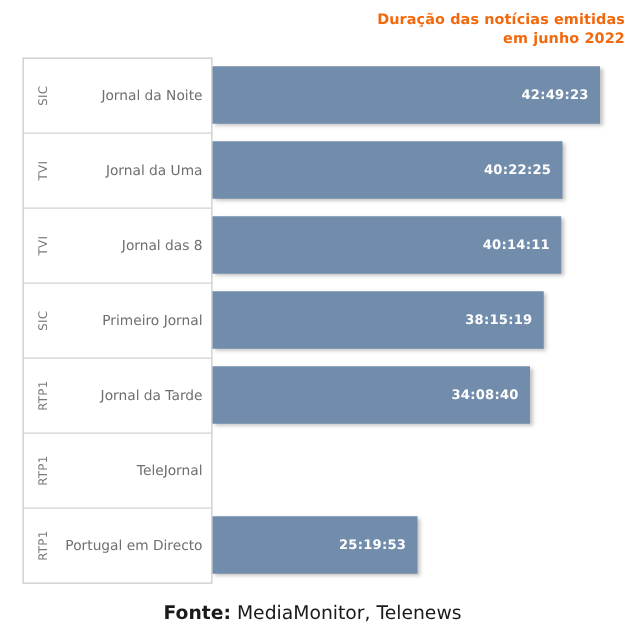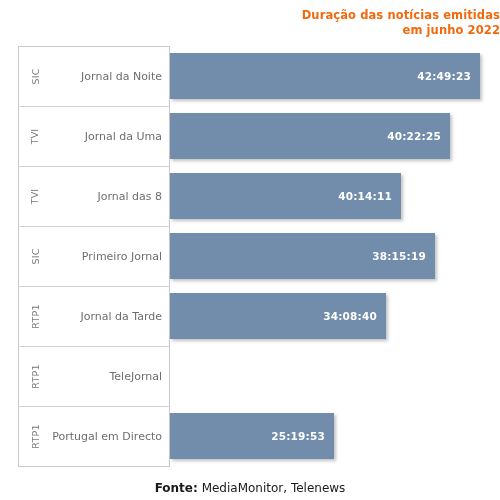--- a/index.html
+++ b/index.html
@@ -131,21 +131,21 @@
     letter-spacing: 0.2px;
   }
 
   
   .source {
     position: absolute;
     left: 0;
     top: 481px;
     width: 500px;
     text-align: center;
-    font-size: 12px;
+    font-size: 15px;
     color: #1a1a1a;
   }
   .source .src-label {
     font-weight: bold;
   }
   .source .src-value {
     font-weight: normal;
   }
 </style>
 </head>
@@ -179,41 +179,41 @@
         <div class="bar" style="width: 280px;">
           <span class="bar-value">40:22:25</span>
         </div>
       </div>
       <div class="row" style="top: 120px;">
         <div class="row-sep" style="top: 0px;"></div>
         <div class="channel-label">
           <span>TVI</span>
         </div>
         <div class="program-label">Jornal das 8</div>
-        <div class="bar" style="width: 231px;">
+        <div class="bar" style="width: 279px;">
           <span class="bar-value">40:14:11</span>
         </div>
       </div>
       <div class="row" style="top: 180px;">
         <div class="row-sep" style="top: 0px;"></div>
         <div class="channel-label">
           <span>SIC</span>
         </div>
         <div class="program-label">Primeiro Jornal</div>
         <div class="bar" style="width: 265px;">
           <span class="bar-value">38:15:19</span>
         </div>
       </div>
       <div class="row" style="top: 240px;">
         <div class="row-sep" style="top: 0px;"></div>
         <div class="channel-label">
           <span>RTP1</span>
         </div>
         <div class="program-label">Jornal da Tarde</div>
-        <div class="bar" style="width: 216px;">
+        <div class="bar" style="width: 254px;">
           <span class="bar-value">34:08:40</span>
         </div>
       </div>
       <div class="row" style="top: 300px;">
         <div class="row-sep" style="top: 0px;"></div>
         <div class="channel-label">
           <span>RTP1</span>
         </div>
         <div class="program-label">TeleJornal</div>
       </div>

